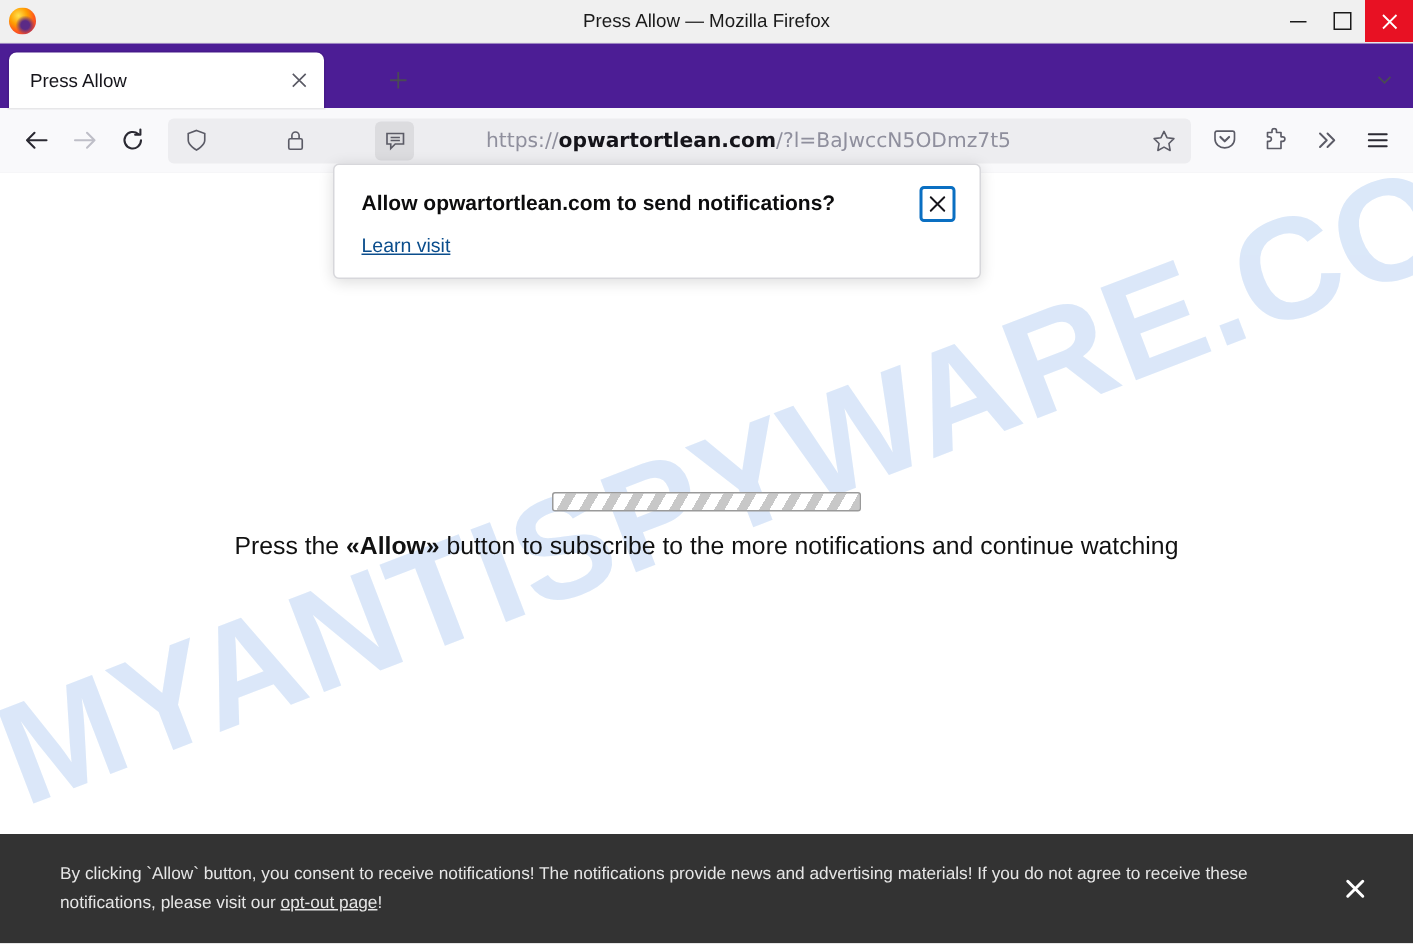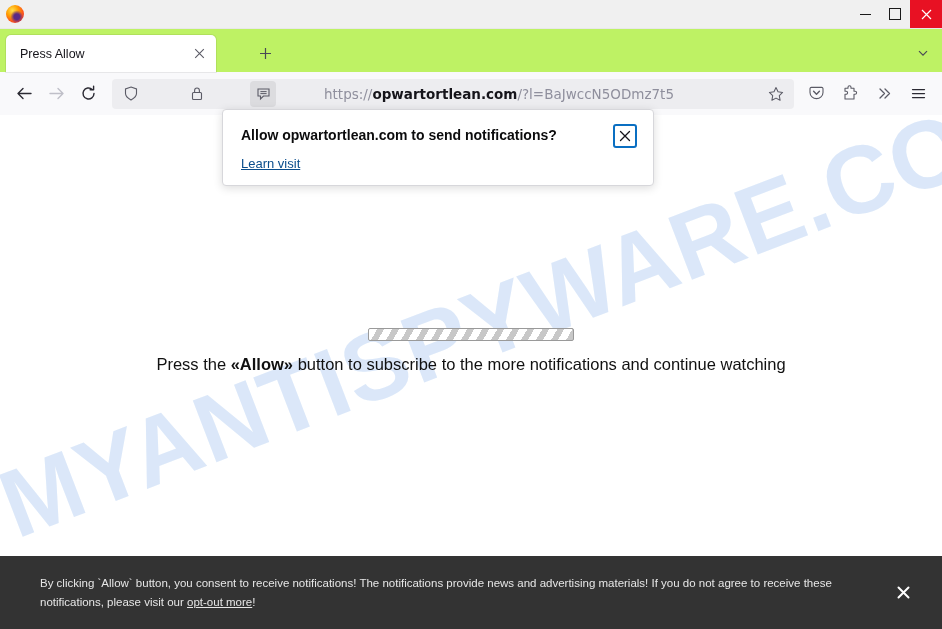--- a/index.html
+++ b/index.html
@@ -73,21 +73,21 @@
   .win-btn .max-glyph {
     display: block;
     width: 10px;
     height: 10px;
     border: 1px solid #1a1a1a;
   }
 
   
   .tabstrip {
     height: 43px;
-    background: #bef264;
+    background: #4c1d95;
     display: flex;
     align-items: flex-end;
     padding: 0 4px 0 6px;
     position: relative;
     gap: 28px;
   }
   .tab {
     width: 210px;
     height: 37px;
     background: #ffffff;
@@ -371,20 +371,21 @@
     background: #0a5fd6;
     color: #ffffff;
   }
   .ul { text-decoration: underline; }
 </style>
 </head>
 <body>
 
 <div class="titlebar">
   <div class="ff-logo"></div>
+  <div class="win-title">Press Allow — Mozilla Firefox</div>
   <div class="win-controls">
     <div class="win-btn">
         <span class="min-glyph"></span>
       </div>
     <div class="win-btn">
         <span class="max-glyph"></span>
       </div>
     <div class="win-btn close">
       <svg width="11" height="11" viewBox="0 0 11 11">
           <path d="M1 1 L10 10 M10 1 L1 10" stroke="#ffffff" stroke-width="1.2" fill="none"></path>
@@ -485,21 +486,21 @@
 
 <div class="page">
   <div class="watermark">MYANTISPYWARE.COM</div>
 
   <div class="center-block">
     <div class="loader"></div>
     <div class="center-text"><span>Press the </span><b>«Allow»</b><span> button to subscribe to the more notifications and continue watching</span></div>
   </div>
 
   <div class="banner">
-    <div class="banner-text"><span>By clicking `Allow` button, you consent to receive notifications! The notifications provide news and advertising materials! If you do not agree to receive these notifications, please visit our </span><a href="#">opt-out more</a><span>!</span></div>
+    <div class="banner-text"><span>By clicking `Allow` button, you consent to receive notifications! The notifications provide news and advertising materials! If you do not agree to receive these notifications, please visit our </span><a href="#">opt-out page</a><span>!</span></div>
     <div class="banner-close">
       <svg width="13" height="13" viewBox="0 0 13 13">
           <path d="M1.5 1.5 L11.5 11.5 M11.5 1.5 L1.5 11.5" stroke="#ffffff" stroke-width="2" fill="none" stroke-linecap="round"></path>
         </svg>
     </div>
   </div>
 </div>
 
 <div class="doorhanger">
   <div class="dh-head">

